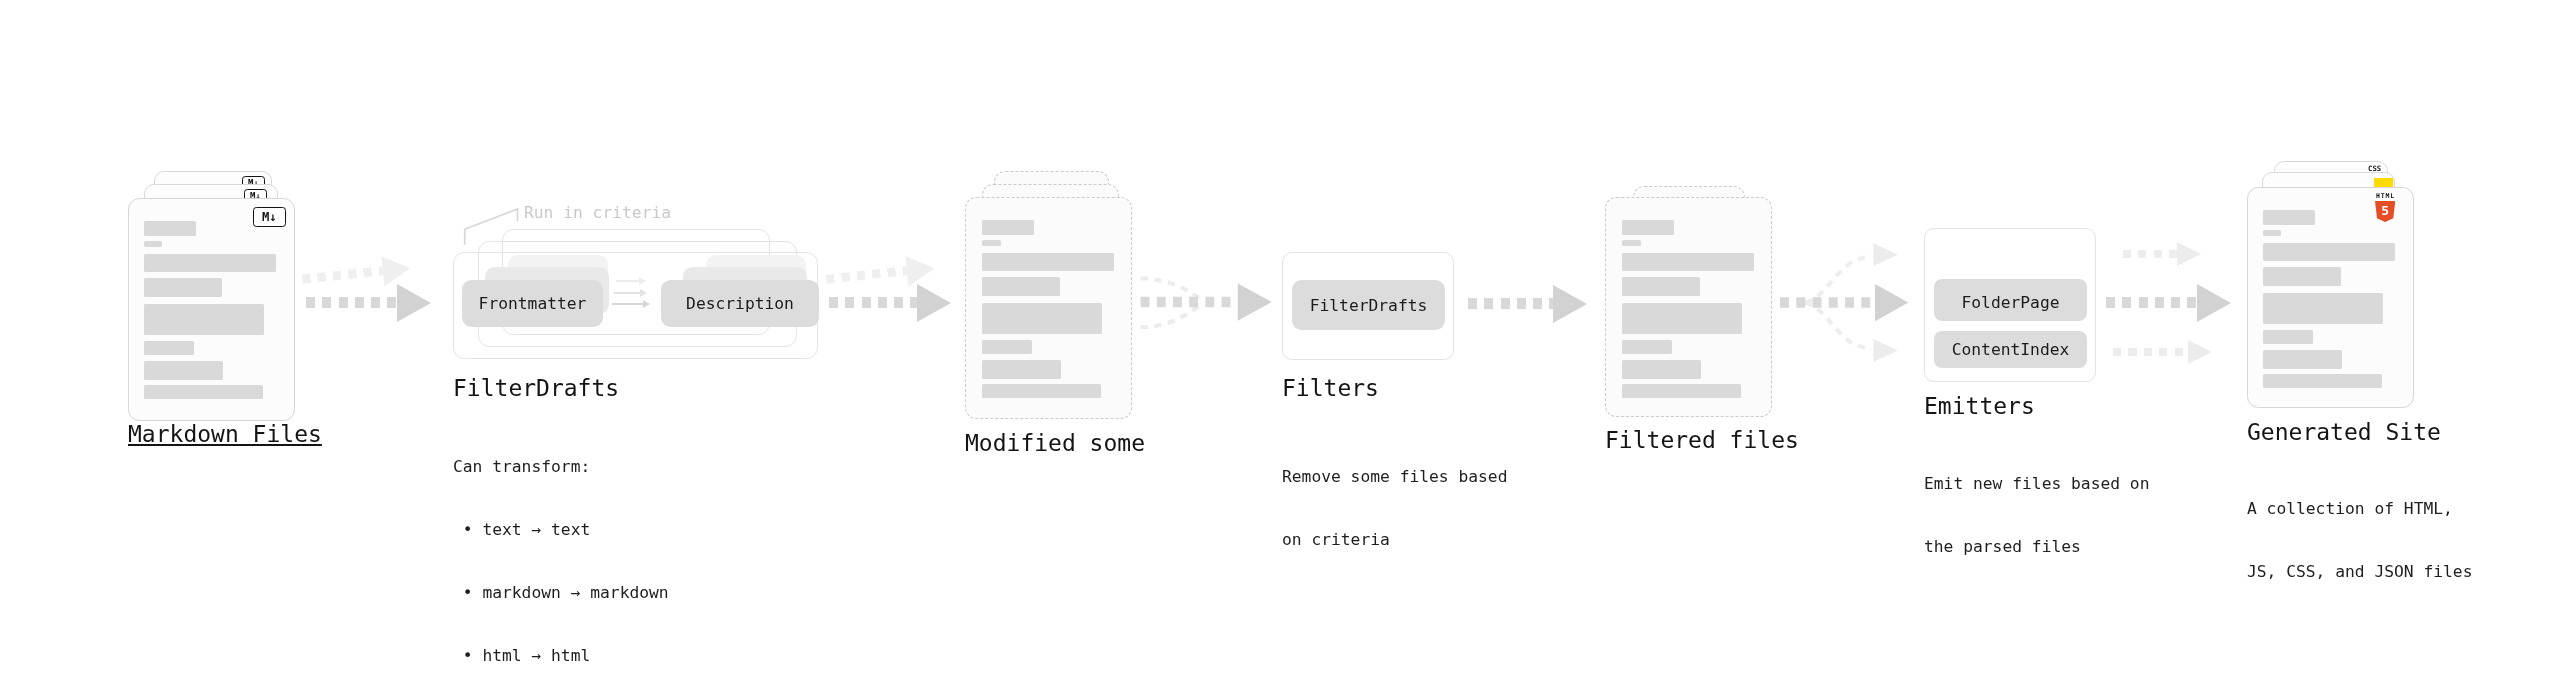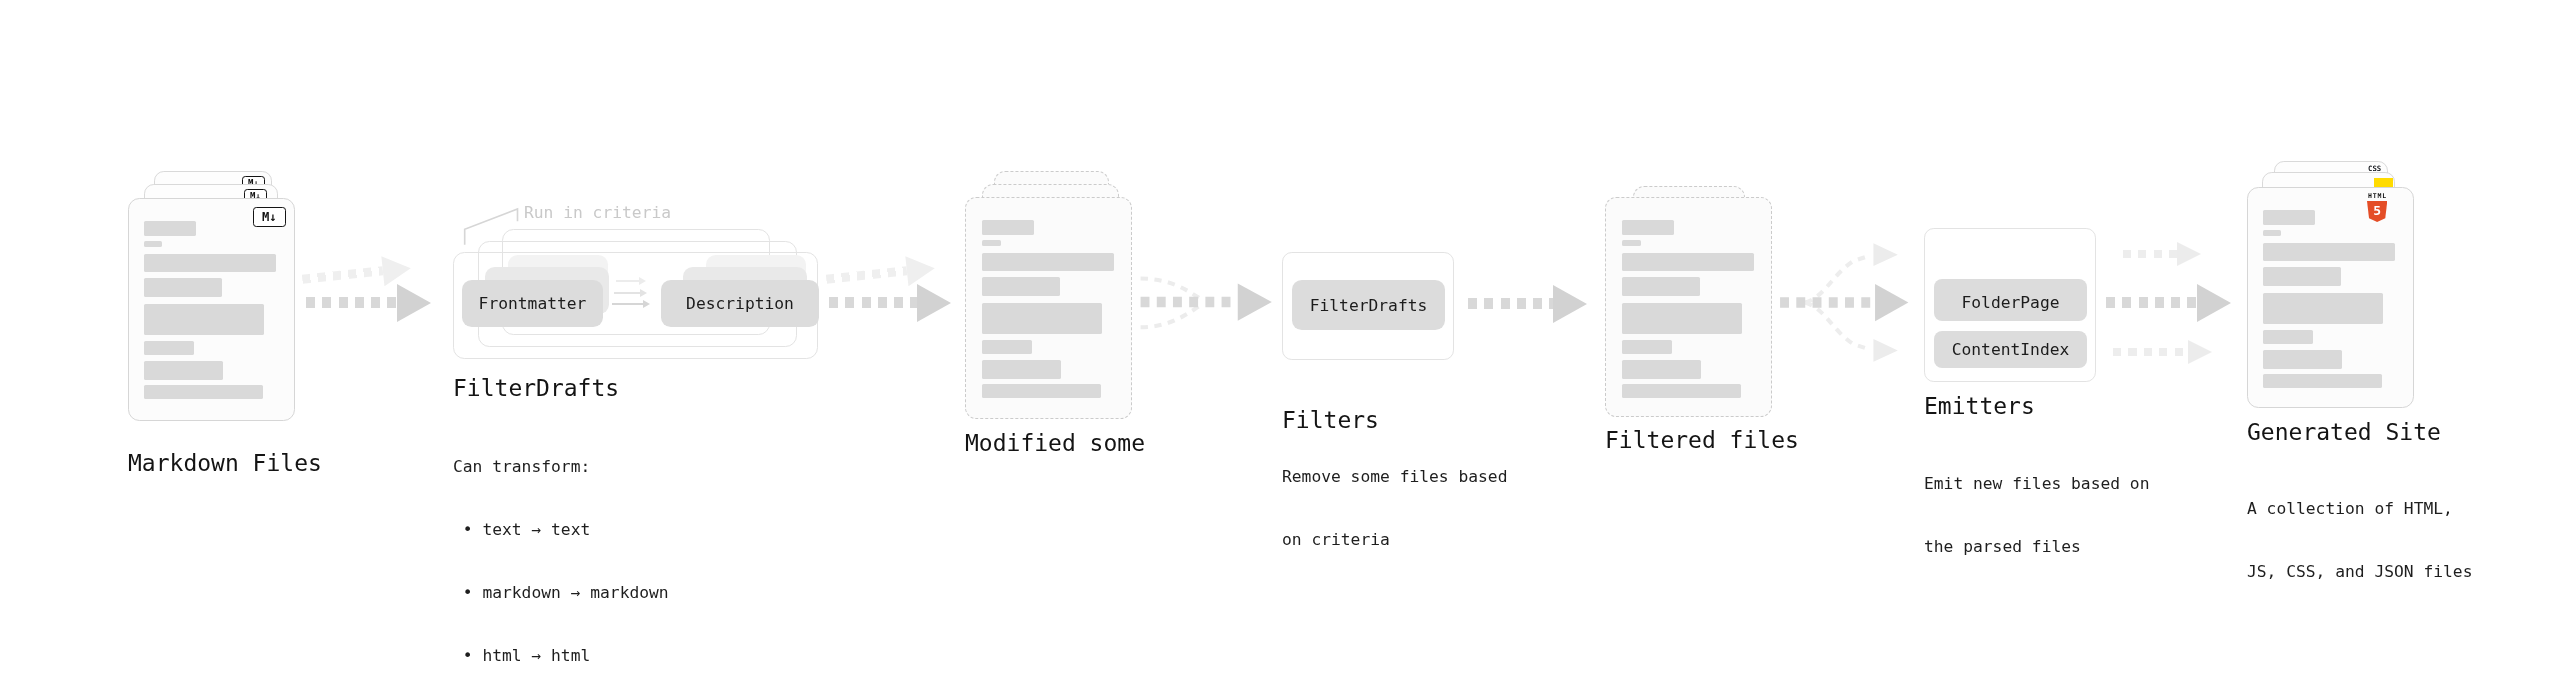--- a/index.html
+++ b/index.html
@@ -80,21 +80,21 @@
         <div class="bar" style="left: 14.6px; top: 22px; width: 52px; height: 14.6px;"></div>
         <div class="bar" style="left: 14.6px; top: 42px; width: 18.7px; height: 5.7px;"></div>
         <div class="bar" style="left: 14.6px; top: 55px; width: 132px; height: 18px;"></div>
         <div class="bar" style="left: 14.6px; top: 79px; width: 78px; height: 18.7px;"></div>
         <div class="bar" style="left: 14.6px; top: 105px; width: 120px; height: 31px;"></div>
         <div class="bar" style="left: 14.6px; top: 142px; width: 50px; height: 14px;"></div>
         <div class="bar" style="left: 14.6px; top: 162px; width: 79px; height: 18.7px;"></div>
         <div class="bar" style="left: 14.6px; top: 186px; width: 119px; height: 14px;"></div>
       </div>
   </div>
-  <div class="h1" style="left:128px;top:450px;">Markdown Files</div>
+  <div class="h1" style="left:128px;top:421px;text-decoration:underline;">Markdown Files</div>
 
   <div class="harrow ghost" style="left:302px;top:258px;">
     <div class="dashes" style="width:81px;"></div>
       <div class="head"></div>
   </div>
   <div class="harrow" style="left:306px;top:283px;">
     <div class="dashes" style="width:91px;"></div>
       <div class="head"></div>
   </div>
 
@@ -163,21 +163,21 @@
 
   <svg class="connector" style="left:1134px;top:264px;" width="146" height="81" viewBox="0 0 180 100">
     <path d="M 8,18 C 45,18 65,32 85,45" fill="none" stroke="#ececec" stroke-width="5" stroke-dasharray="9 8"></path>
     <path d="M 8,78 C 45,78 65,62 85,49" fill="none" stroke="#ececec" stroke-width="5" stroke-dasharray="9 8"></path>
     <path d="M 8,47 H 128" fill="none" stroke="#d8d8d8" stroke-width="13" stroke-dasharray="11 9"></path>
     <polygon points="128,24 170,47 128,70" fill="#d2d2d2"></polygon>
   </svg>
 
   <div class="frame filled" style="left:1282px;top:252px;width:172px;height:108px;border-radius:9.8px;"></div>
   <div class="pill" style="left:1292px;top:280px;width:153px;height:50px;">FilterDrafts</div>
-  <div class="h1" style="left:1282px;top:375px;margin-top:32px;">Filters</div>
+  <div class="h1" style="left:1282px;top:375px;">Filters</div>
   <div class="sub" style="left:1282px;top:424px;">
     <div>Remove some files based</div>
     <div>on criteria</div>
   </div>
 
   <div class="harrow" style="left:1468px;top:284px;">
     <div class="dashes" style="width:85px;"></div>
       <div class="head"></div>
   </div>
 
@@ -228,21 +228,21 @@
       <div class="head"></div>
   </div>
 
   <div class="card solid back" style="left:2274px;top:161px;width:114px;height:89px;">
     <span class="css-badge" style="left:93px;top:3.3px;">CSS</span>
   </div>
   <div class="card solid back" style="left:2262px;top:172px;width:133px;height:89px;">
     <span class="js-badge" style="left:111px;top:4.9px;width:18.7px;height:10.6px;"></span>
   </div>
   <div class="card solid" style="left:2247px;top:187px;width:167px;height:221px;">
-    <div class="html5-badge" style="left:119px;top:4.9px;">
+    <div class="html5-badge" style="left:127px;top:4.9px;">
       <div class="word">HTML</div>
       <div class="shield">5</div>
     </div>
     <div class="doc-lines">
         <div class="bar" style="left: 14.6px; top: 22px; width: 52px; height: 14.6px;"></div>
         <div class="bar" style="left: 14.6px; top: 42px; width: 18.7px; height: 5.7px;"></div>
         <div class="bar" style="left: 14.6px; top: 55px; width: 132px; height: 18px;"></div>
         <div class="bar" style="left: 14.6px; top: 79px; width: 78px; height: 18.7px;"></div>
         <div class="bar" style="left: 14.6px; top: 105px; width: 120px; height: 31px;"></div>
         <div class="bar" style="left: 14.6px; top: 142px; width: 50px; height: 14px;"></div>

